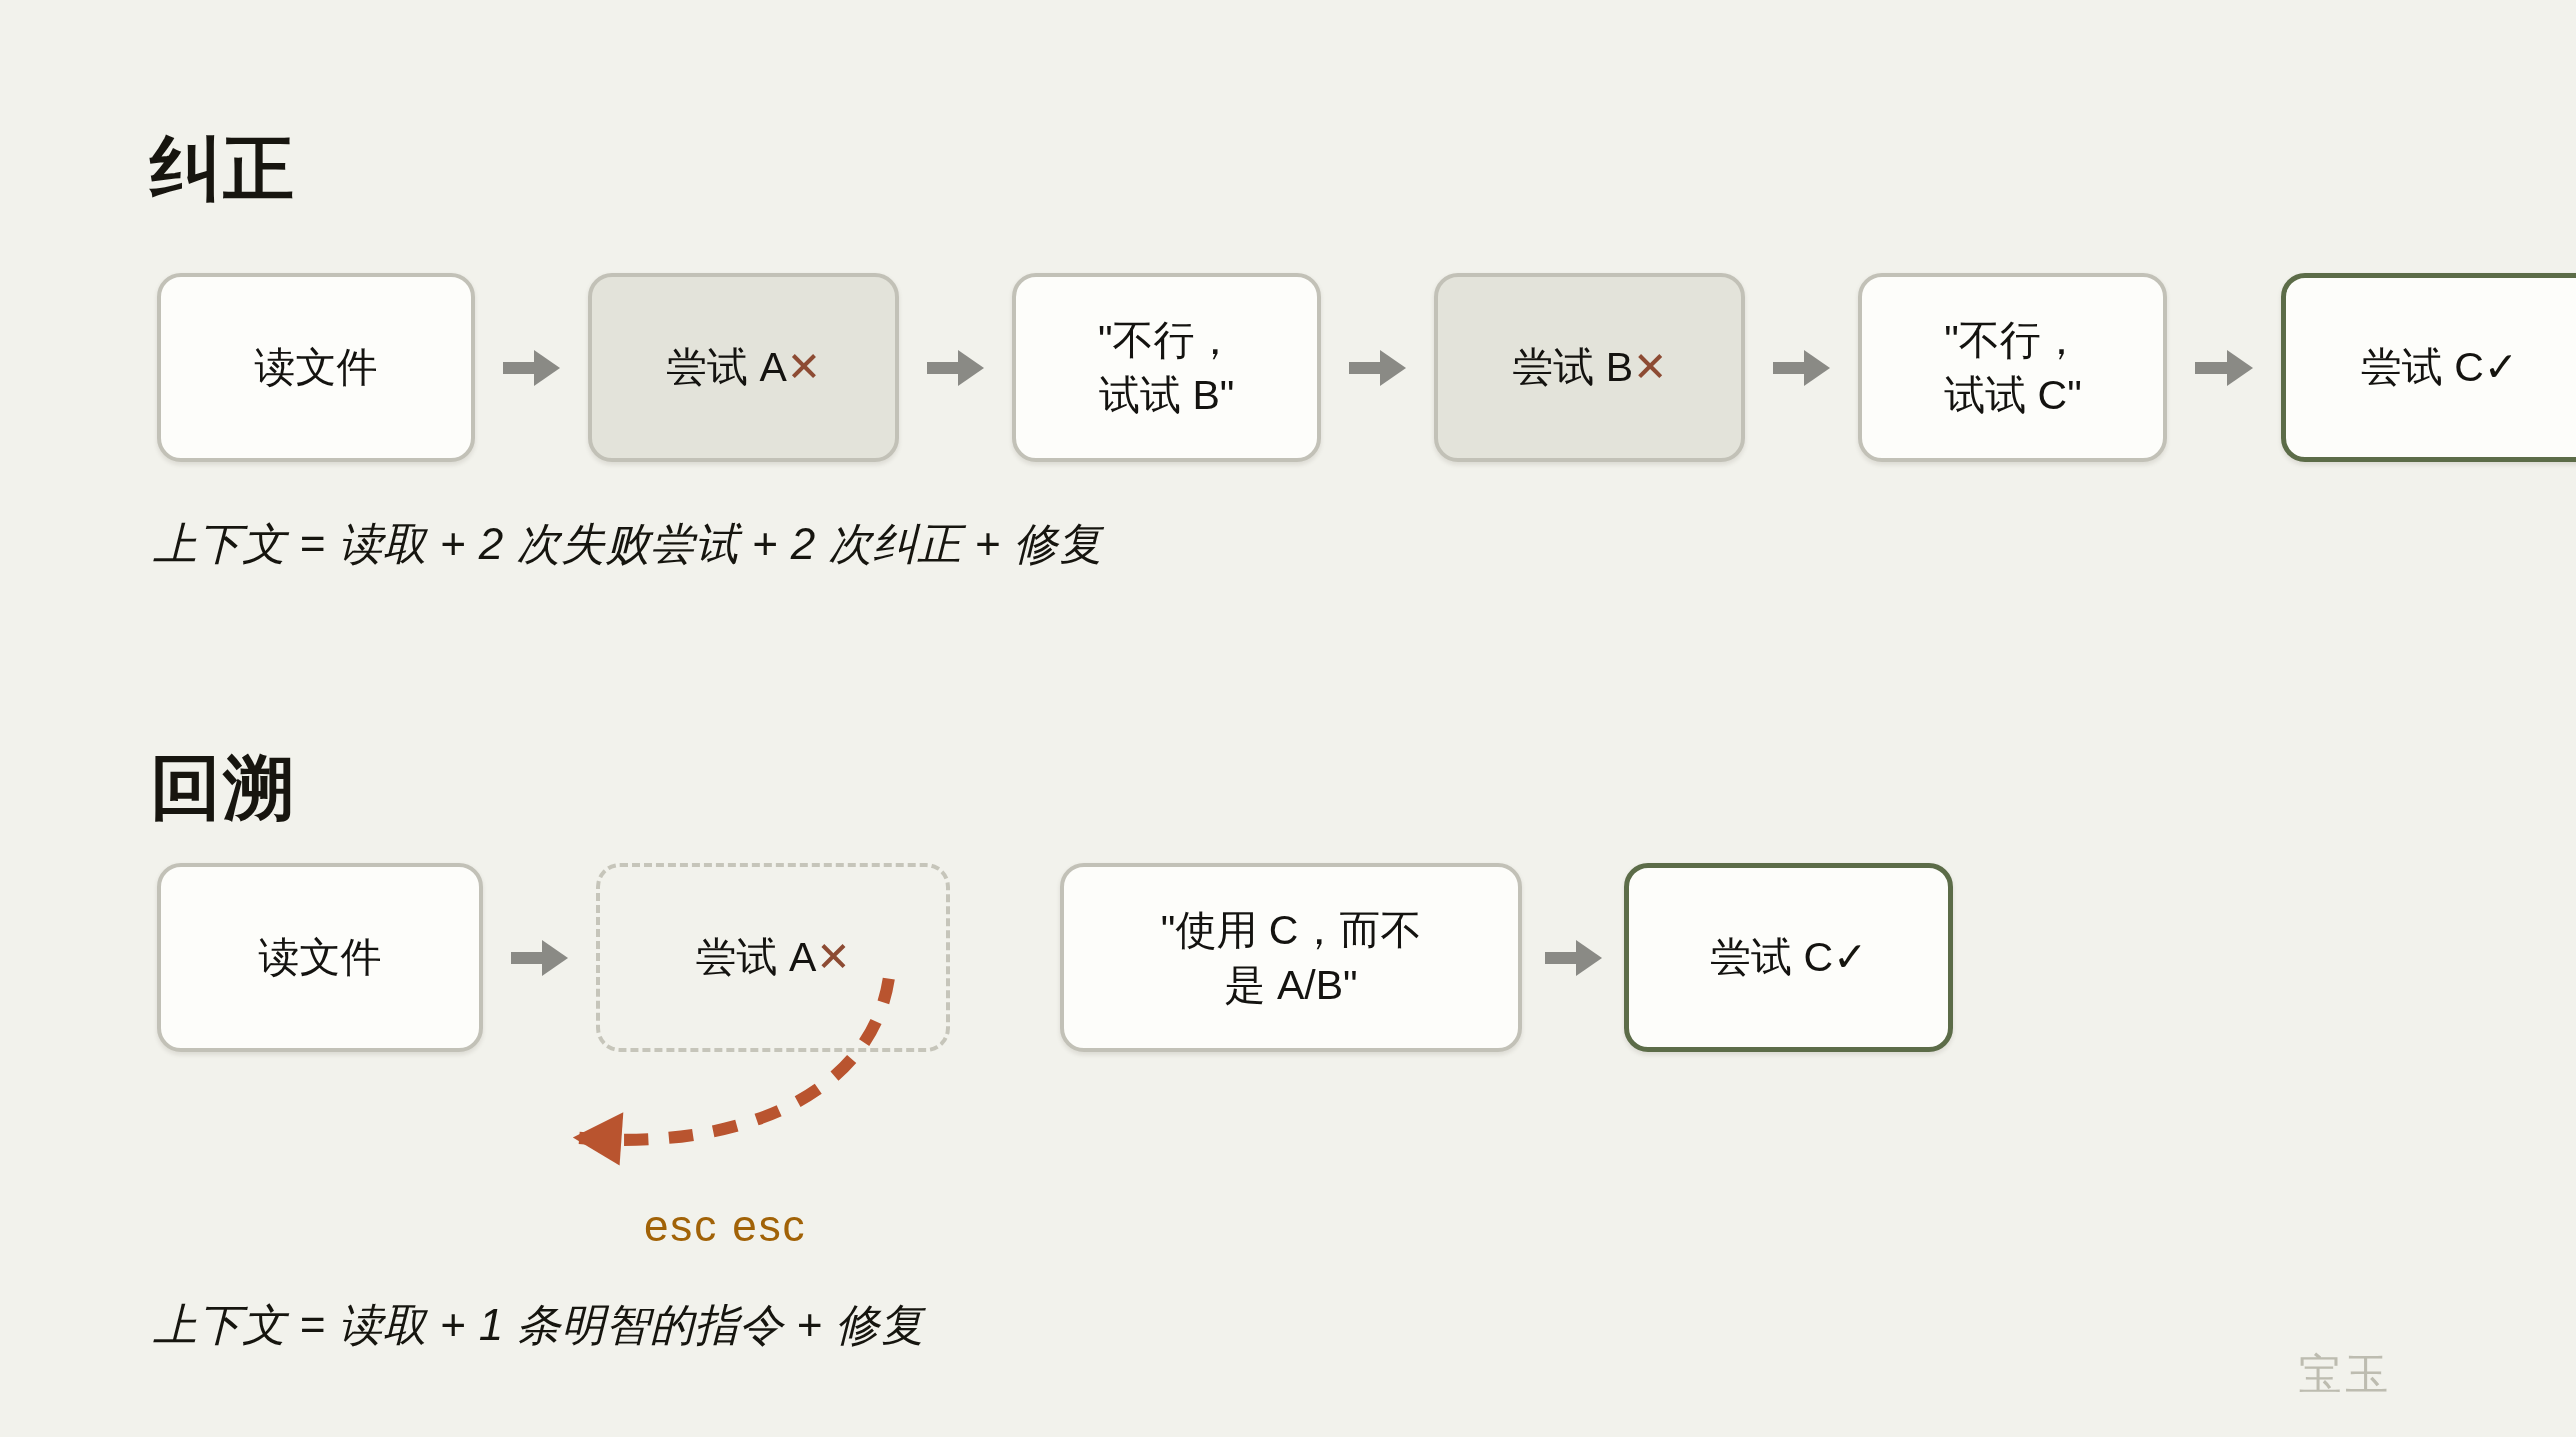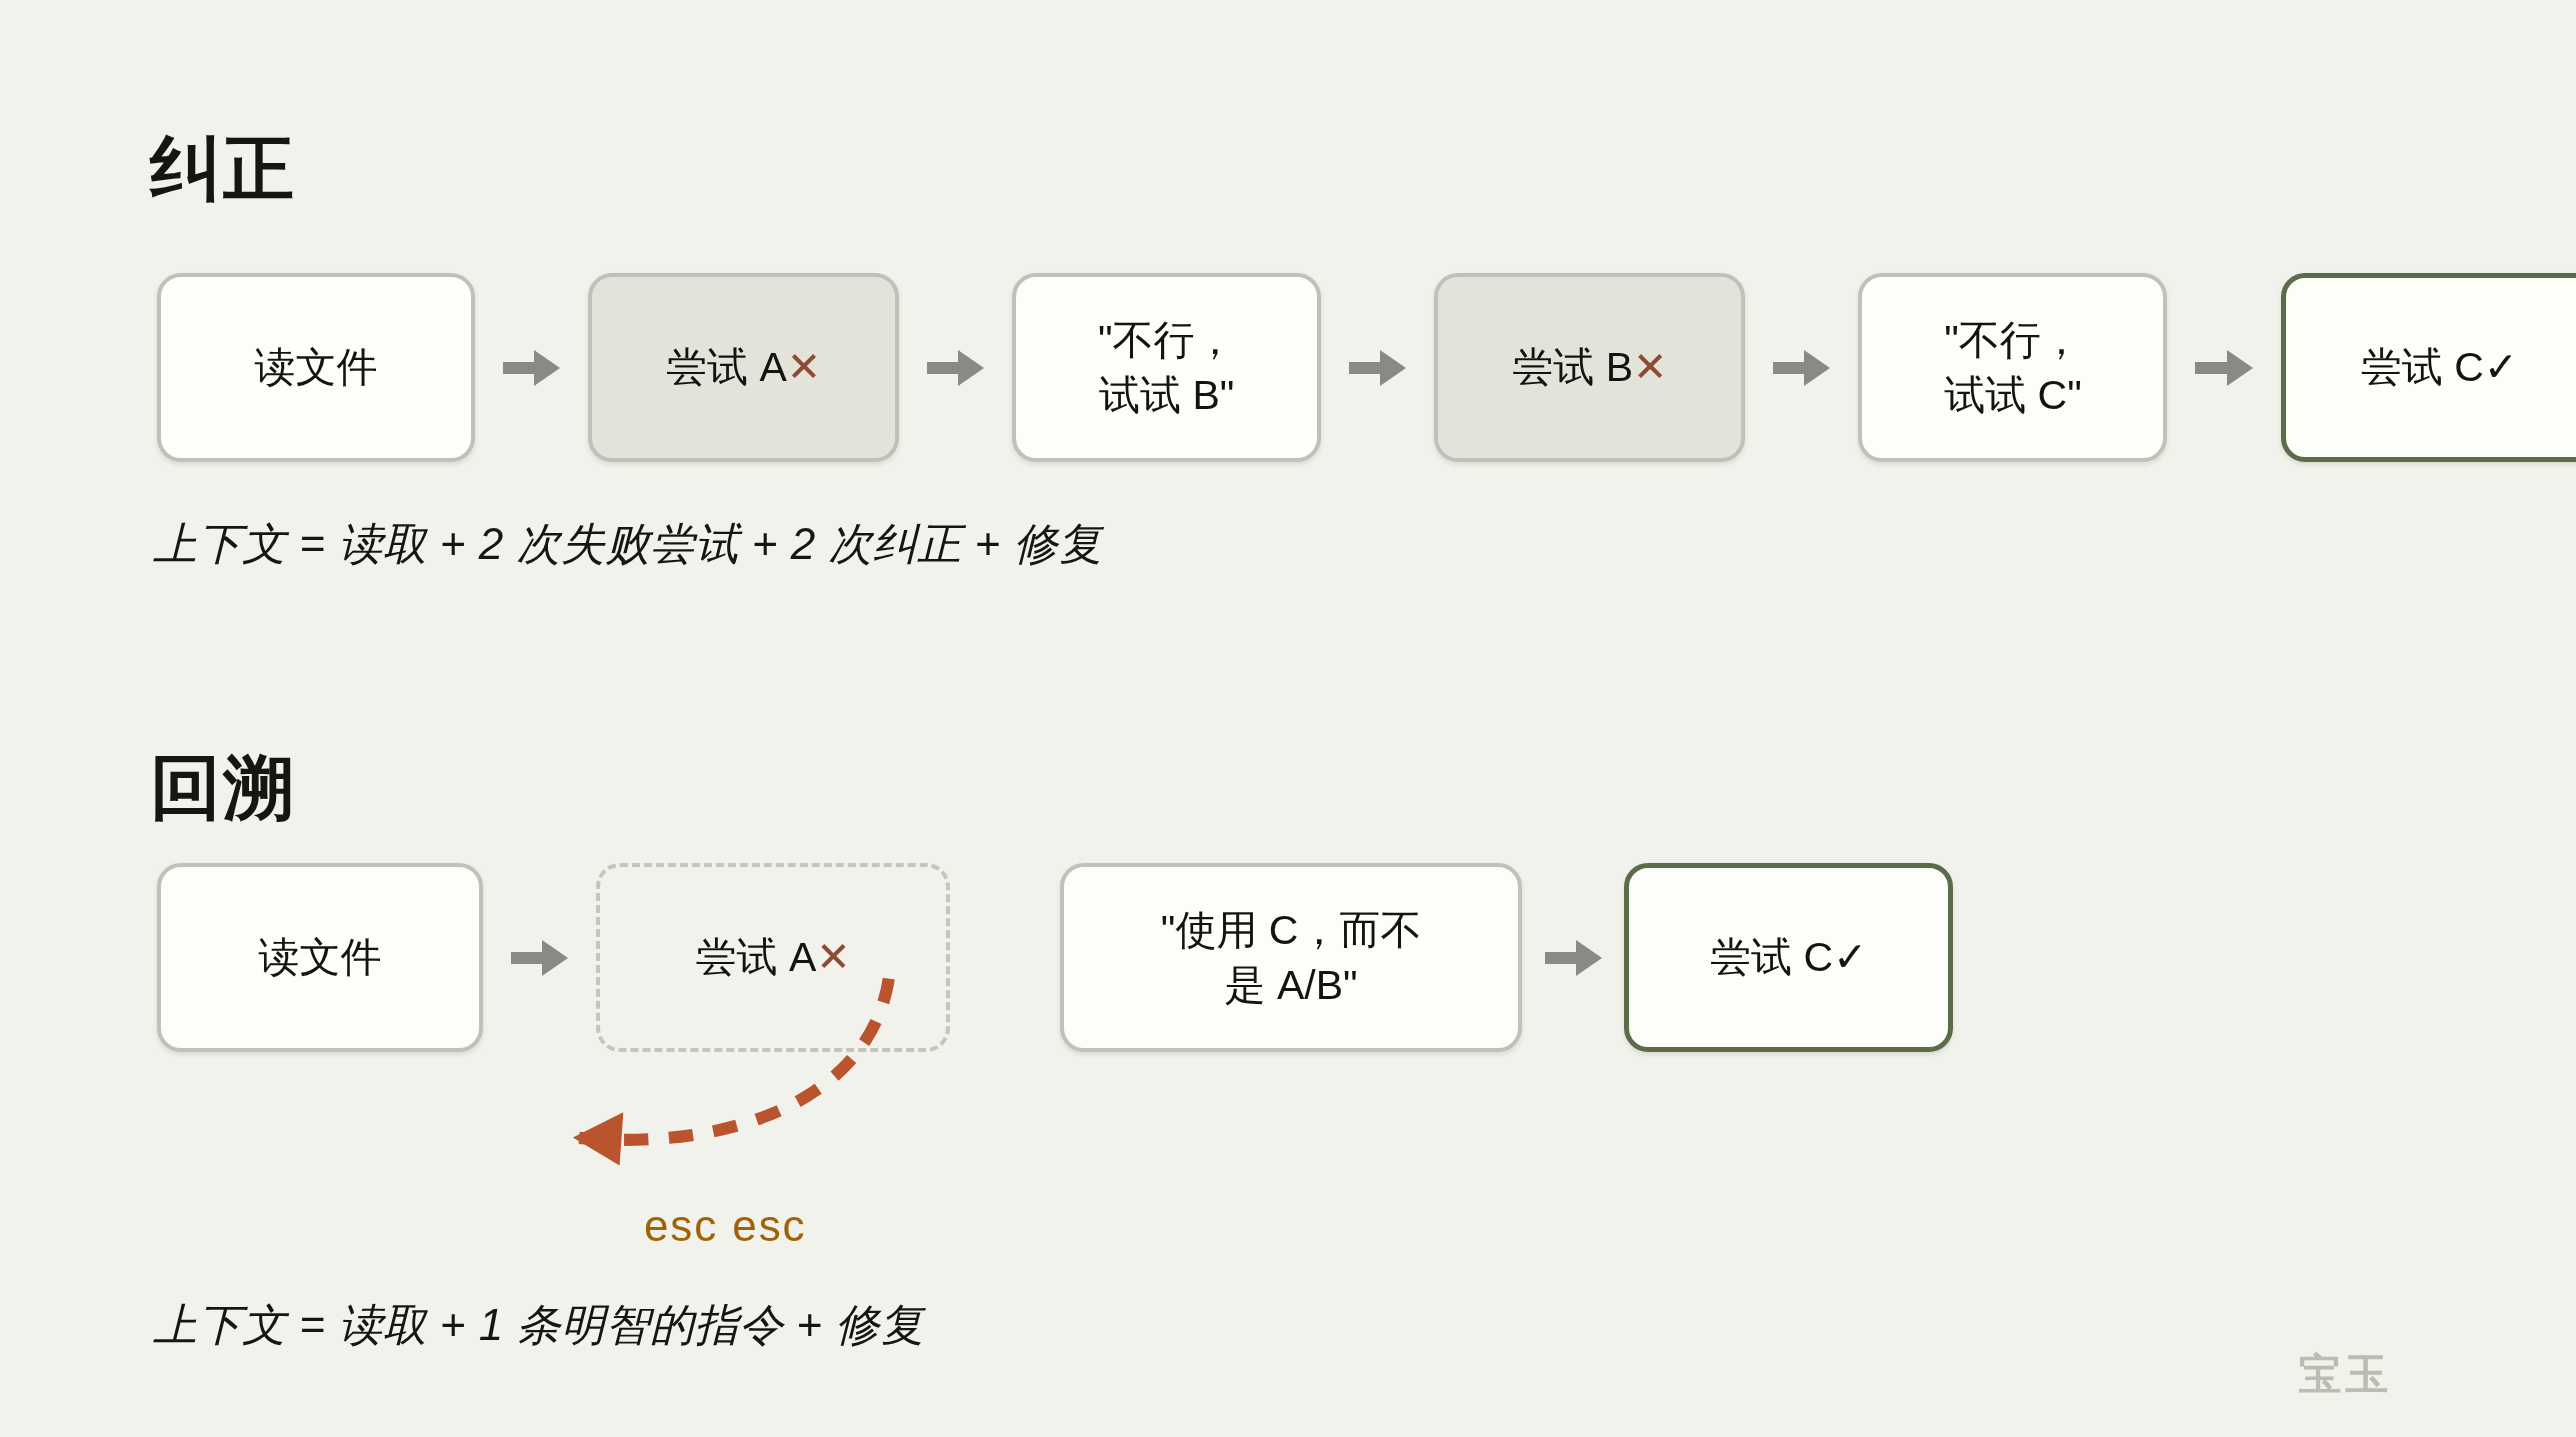--- a/index.html
+++ b/index.html
@@ -152,21 +152,21 @@
   }
 
   
   #watermark {
     position: absolute;
     right: 41px;
     bottom: 34px;
     font-size: 43px;
     color: #bdbcb0;
     letter-spacing: 3.7px;
-    font-weight: 700;
+    font-weight: 400;
   }
 </style>
 </head>
 <body>
 
 <div class="page">
 
   <div id="title-1" class="section-title">纠正</div>
 
   <div id="flow-row-1" class="flow-row">

